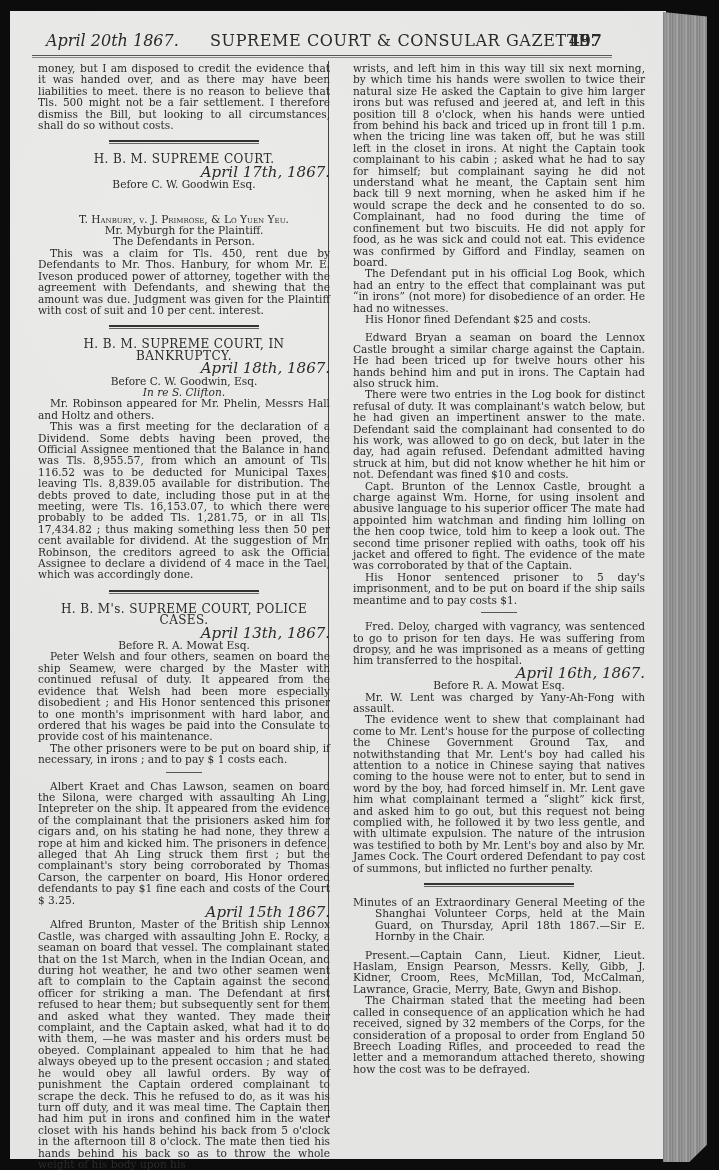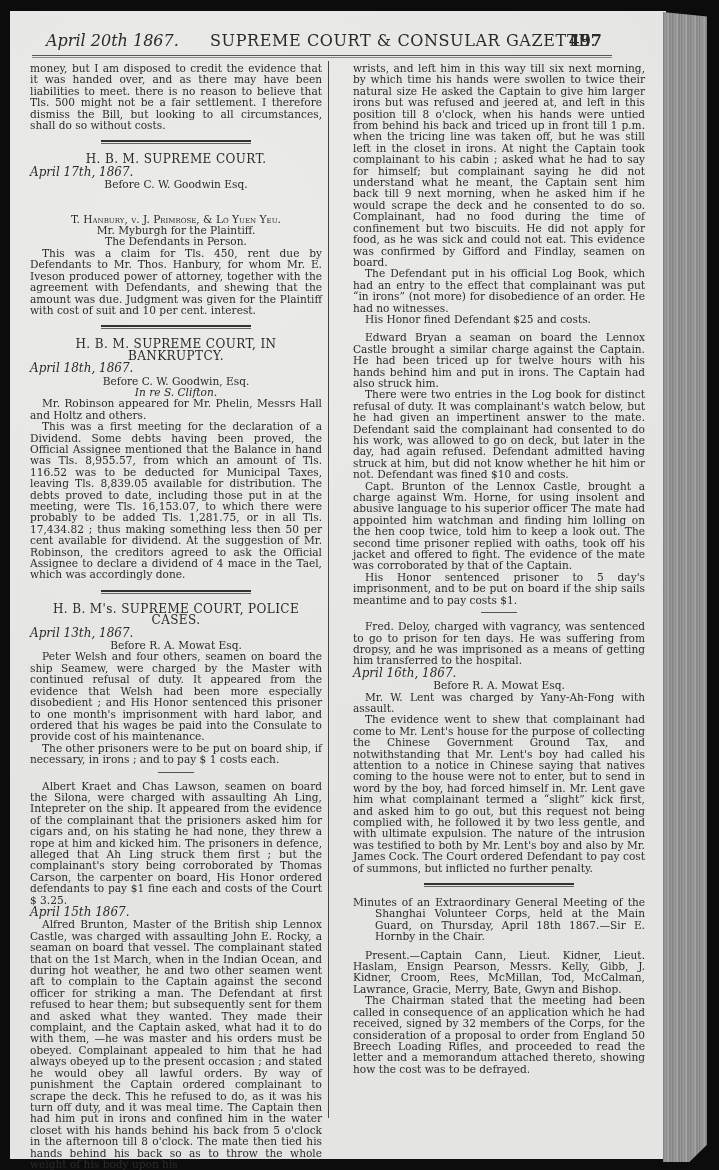--- a/index.html
+++ b/index.html
@@ -23,27 +23,27 @@
   }
   .running-head .date { position: absolute; left: 0; top: 2px; font-style: italic; }
   .running-head .title { position: absolute; left: 164px; top: 2px; letter-spacing: 0.6px; }
   .running-head .pageno { position: absolute; right: 4px; top: 2px; font-weight: bold; }
   .head-rule { position: absolute; left: 22px; top: 44px; width: 580px; border-top: 1px solid #555; border-bottom: 1px solid #888; height: 1px; }
   .column-divider { position: absolute; left: 318px; top: 50px; height: 1057px; border-left: 1px solid #444; }
   .col {
     position: absolute; top: 52px; width: 292px;
     font-size: 10.6px; line-height: 11.4px; color: #2b2b2b; text-align: justify;
   }
-  .col.left { left: 20px; }
+  .col.left { left: 28px; }
   .col.right { left: 343px; }
   .col p { margin: 0; text-indent: 12px; }
   .col p.noindent { text-indent: 0; }
   .col .center { text-align: center; text-indent: 0; }
   .heading { text-align: center; font-size: 12px; letter-spacing: 0.4px; margin: 5px 0 1px 0; }
-  .dateline { text-align: left; font-style: italic; font-size: 12px; margin: 1px 0; }
+  .dateline { text-align: right; font-style: italic; font-size: 15px; margin: 1px 0; }
   .sc { font-variant: small-caps; margin-top: 23px; }
   .it { font-style: italic; }
   .thick-rule { width: 150px; margin: 9px auto 10px auto; border-top: 2px solid #333; border-bottom: 1px solid #666; height: 1px; }
   .short-rule { width: 36px; margin: 6px auto 8px auto; border-top: 1px solid #555; }
   .gap { height: 7px; }
   .hanging { text-indent: -22px !important; padding-left: 22px; }
 </style>
 </head>
 <body>
 
@@ -86,21 +86,21 @@
     <p>Albert Kraet and Chas Lawson, seamen on board the Silona, were charged with assaulting Ah Ling, Intepreter on the ship. It appeared from the evidence of the complainant that the prisioners asked him for cigars and, on his stating he had none, they threw a rope at him and kicked him. The prisoners in defence, alleged that Ah Ling struck them first ; but the complainant's story being corroborated by Thomas Carson, the carpenter on board, His Honor ordered defendants to pay $1 fine each and costs of the Court $ 3.25.</p>
     <div class="dateline">April 15th 1867.</div>
     <p>Alfred Brunton, Master of the British ship Lennox Castle, was charged with assaulting John E. Rocky, a seaman on board that vessel. The complainant stated that on the 1st March, when in the Indian Ocean, and during hot weather, he and two other seamen went aft to complain to the Captain against the second officer for striking a man. The Defendant at first refused to hear them; but subsequently sent for them and asked what they wanted. They made their complaint, and the Captain asked, what had it to do with them, —he was master and his orders must be obeyed. Complainant appealed to him that he had always obeyed up to the present occasion ; and stated he would obey all lawful orders. By way of punishment the Captain ordered complainant to scrape the deck. This he refused to do, as it was his turn off duty, and it was meal time. The Captain then had him put in irons and confined him in the water closet with his hands behind his back from 5 o'clock in the afternoon till 8 o'clock. The mate then tied his hands behind his back so as to throw the whole weight of his body upon his</p>
   </div>
 
   <div class="col right">
     <p class="noindent">wrists, and left him in this way till six next morning, by which time his hands were swollen to twice their natural size He asked the Captain to give him larger irons but was refused and jeered at, and left in this position till 8 o'clock, when his hands were untied from behind his back and triced up in front till 1 p.m. when the tricing line was taken off, but he was still left in the closet in irons. At night the Captain took complainant to his cabin ; asked what he had to say for himself; but complainant saying he did not understand what he meant, the Captain sent him back till 9 next morning, when he asked him if he would scrape the deck and he consented to do so. Complainant, had no food during the time of confinement but two biscuits. He did not apply for food, as he was sick and could not eat. This evidence was confirmed by Gifford and Findlay, seamen on board.</p>
     <p>The Defendant put in his official Log Book, which had an entry to the effect that complainant was put “in irons” (not more) for disobedience of an order. He had no witnesses.</p>
     <p>His Honor fined Defendant $25 and costs.</p>
     <div class="gap"></div>
-    <p>Edward Bryan a seaman on board the Lennox Castle brought a similar charge against the Captain. He had been triced up for twelve hours with his hands behind him and put in irons. The Captain had also struck him.</p>
+    <p>Edward Bryan a seaman on board the Lennox Castle brought a similar charge against the Captain. He had been triced up for twelve hours other his hands behind him and put in irons. The Captain had also struck him.</p>
     <p>There were two entries in the Log book for distinct refusal of duty. It was complainant's watch below, but he had given an impertinent answer to the mate. Defendant said the complainant had consented to do his work, was allowed to go on deck, but later in the day, had again refused. Defendant admitted having struck at him, but did not know whether he hit him or not. Defendant was fined $10 and costs.</p>
     <p>Capt. Brunton of the Lennox Castle, brought a charge against Wm. Horne, for using insolent and abusive language to his superior officer The mate had appointed him watchman and finding him lolling on the hen coop twice, told him to keep a look out. The second time prisoner replied with oaths, took off his jacket and offered to fight. The evidence of the mate was corroborated by that of the Captain.</p>
     <p>His Honor sentenced prisoner to 5 day's imprisonment, and to be put on board if the ship sails meantime and to pay costs $1.</p>
     <div class="short-rule"></div>
     <p>Fred. Deloy, charged with vagrancy, was sentenced to go to prison for ten days. He was suffering from dropsy, and he was imprisoned as a means of getting him transferred to the hospital.</p>
     <div class="dateline">April 16th, 1867.</div>
     <div class="center">Before R. A. Mowat Esq.</div>
     <p>Mr. W. Lent was charged by Yany-Ah-Fong with assault.</p>
     <p>The evidence went to shew that complainant had come to Mr. Lent's house for the purpose of collecting the Chinese Government Ground Tax, and notwithstanding that Mr. Lent's boy had called his attention to a notice in Chinese saying that natives coming to the house were not to enter, but to send in word by the boy, had forced himself in. Mr. Lent gave him what complainant termed a “slight” kick first, and asked him to go out, but this request not being complied with, he followed it by two less gentle, and with ultimate expulsion. The nature of the intrusion was testified to both by Mr. Lent's boy and also by Mr. James Cock. The Court ordered Defendant to pay cost of summons, but inflicted no further penalty.</p>
     <div class="thick-rule"></div>

